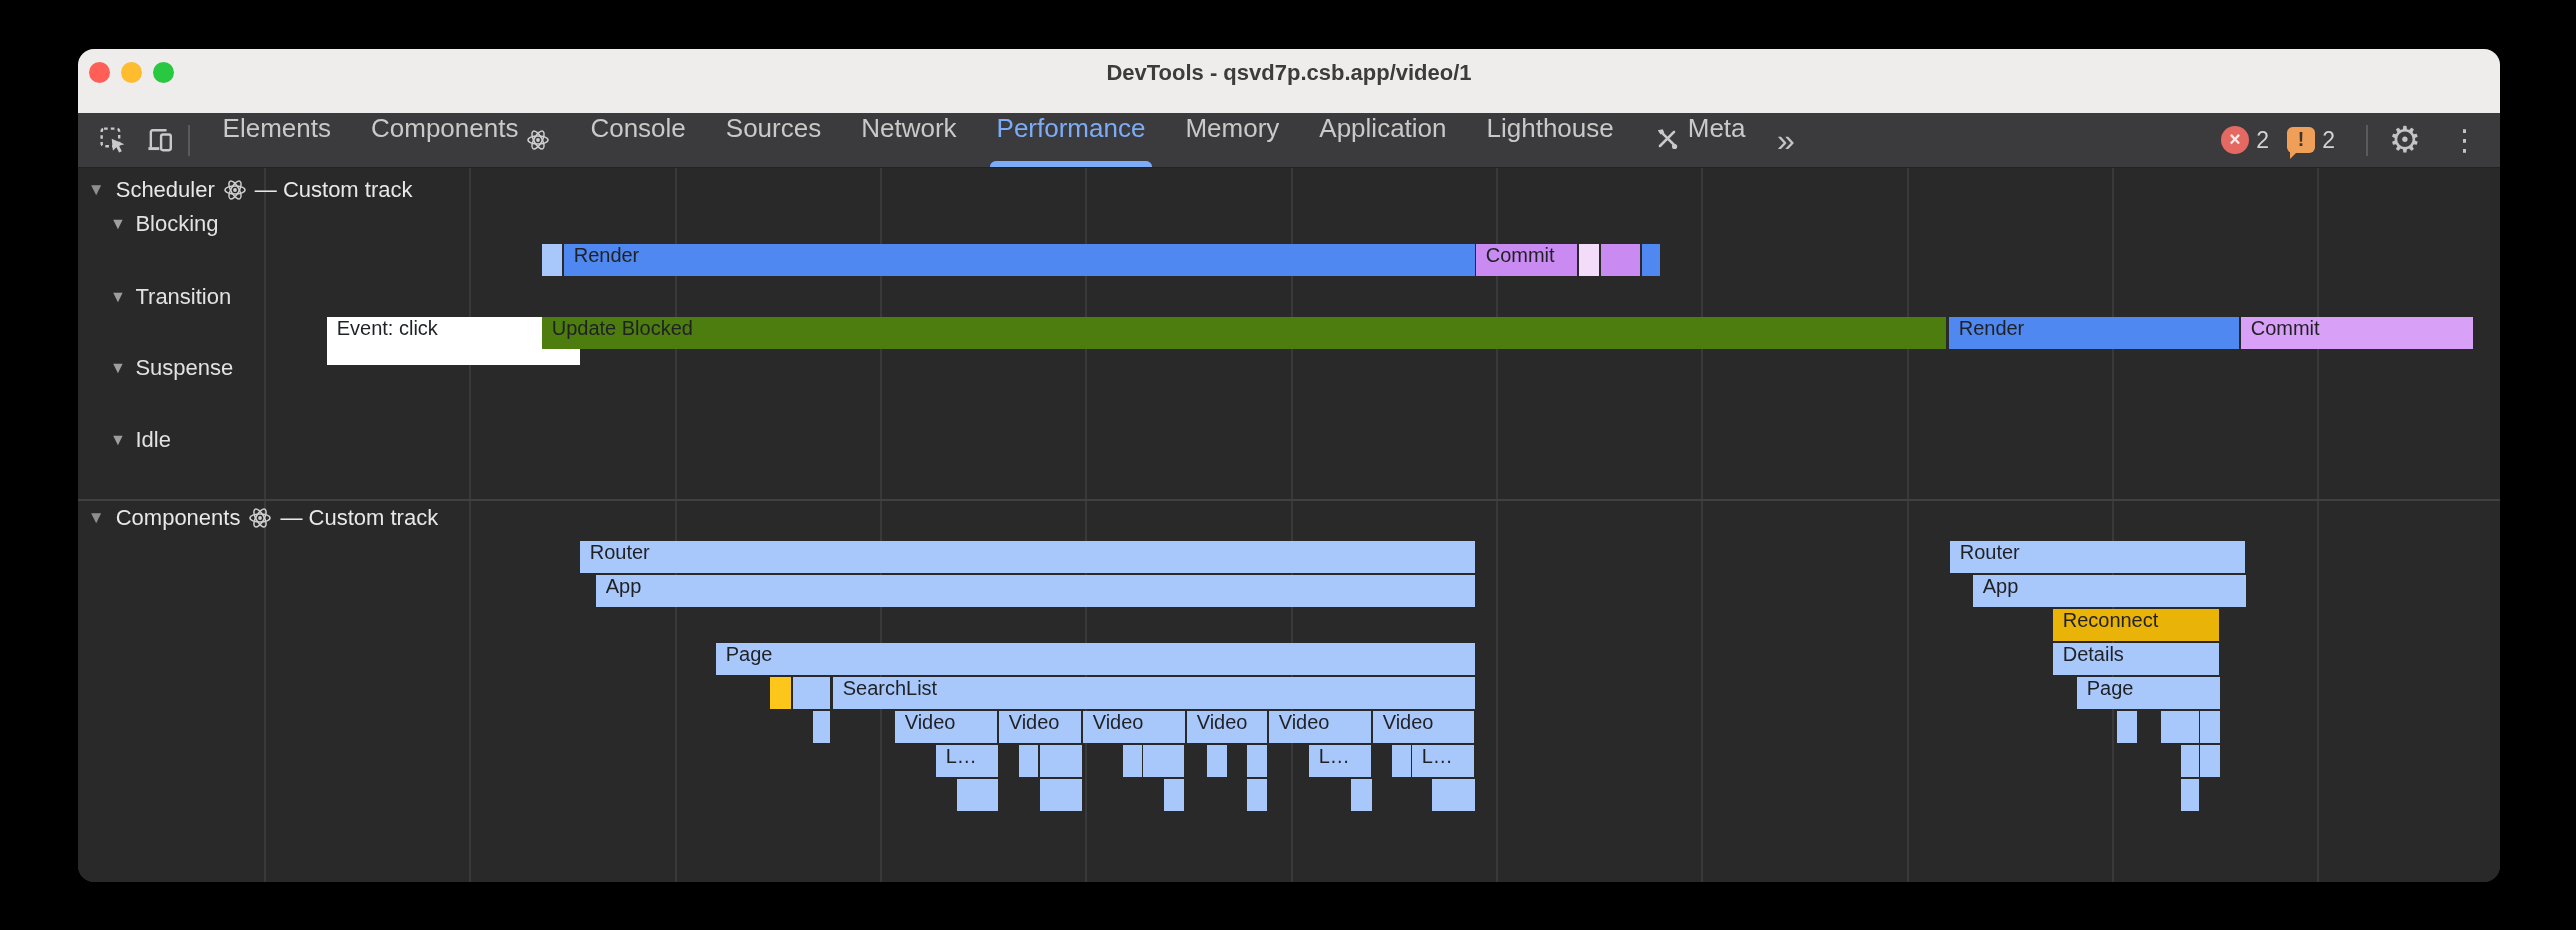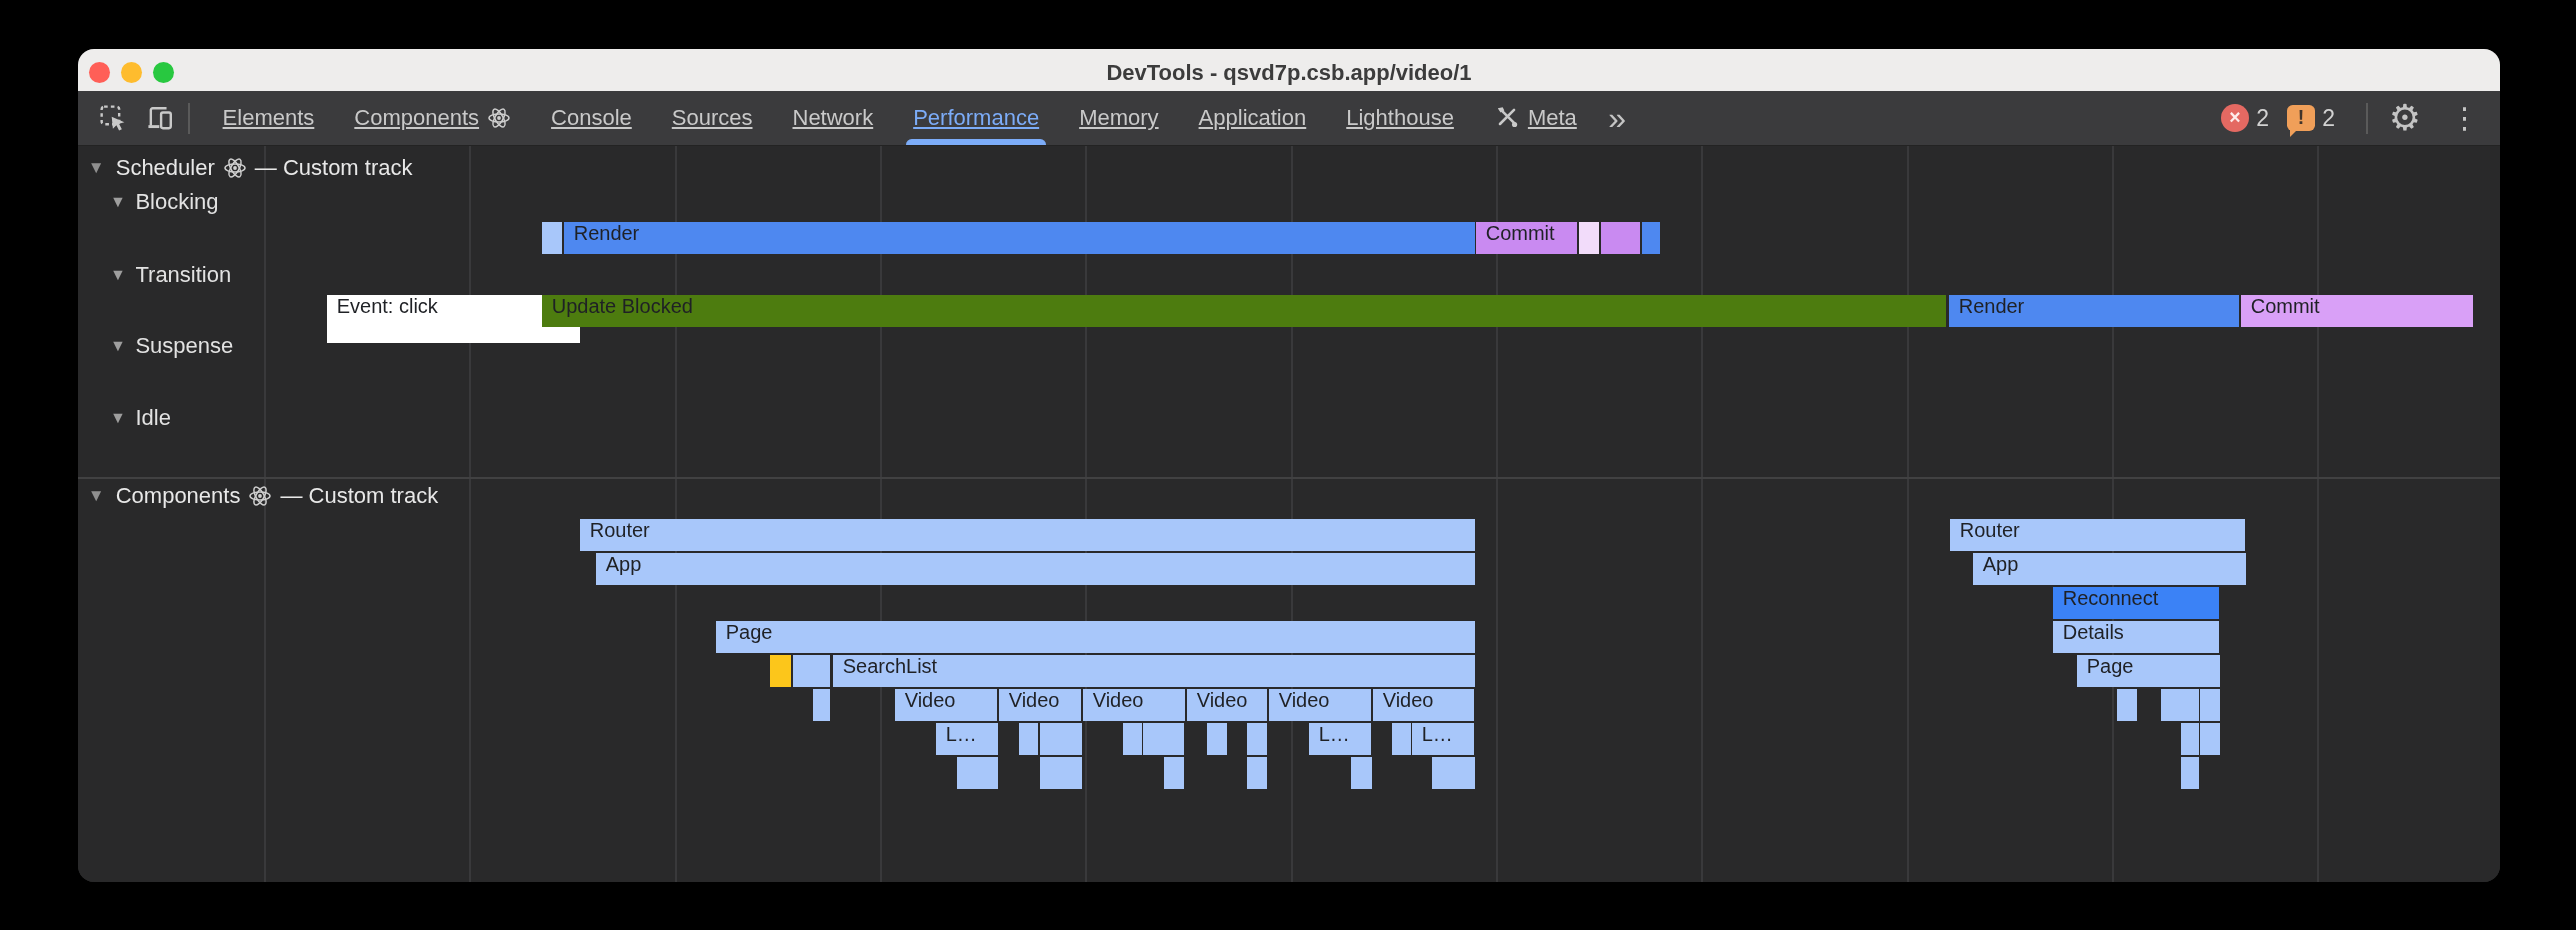--- a/index.html
+++ b/index.html
@@ -2,35 +2,35 @@
 <html style="font-size:13px"><head>
 <meta charset="utf-8">
 <style>
   html,body{margin:0;padding:0;}
   body{width:2576px;height:930px;background:#000;position:relative;overflow:hidden;
        font-family:"Liberation Sans","DejaVu Sans",sans-serif;}
   .window{position:absolute;left:78px;top:49px;width:2422px;height:833px;border-radius:16px;
           overflow:hidden;display:flex;flex-direction:column;background:#292929;
           box-shadow:0 24px 73px rgba(0,0,0,.65);}
   
-  .titlebar{height:42px;background:#eeedec;position:relative;flex:0 0 auto;}
+  .titlebar{height:64px;background:#eeedec;position:relative;flex:0 0 auto;}
   .lights{position:absolute;left:10.6px;top:13px;display:flex;gap:11.4px;}
   .light{width:21px;height:21px;border-radius:50%;}
   .l-red{background:#ff5f57;} .l-yellow{background:#febc2e;} .l-green{background:#28c840;}
   .title-text{position:absolute;left:0;right:0;top:0;height:47px;line-height:47px;text-align:center;
               font-size:22px;font-weight:700;color:#3c3c3c;}
   
   .tabbar{height:54px;background:#3b3b3d;display:flex;align-items:center;flex:0 0 auto;
           border-bottom:1.6px solid #232323;color:#c9c9c9;}
   .tb-icons{display:flex;align-items:center;margin-left:21px;gap:18px;}
   .tb-icon{width:29px;height:29px;display:flex;align-items:center;justify-content:center;}
   .vdiv{width:1.6px;height:31px;background:#5a5a5a;margin:0 13px;}
   .tabs{display:flex;align-items:center;height:100%;}
-  .tab{position:relative;height:100%;display:flex;align-items:center;padding:0 20px;
-       font-size:22px;white-space:nowrap;cursor:default;gap:8px;text-decoration:underline;}
+  .tab{position:relative;height:100%;display:flex;padding:0 20px;
+       font-size:26px;white-space:nowrap;cursor:default;gap:8px;}
   .tab.active{color:#7cacf8;}
   .tab-underline{position:absolute;bottom:0;left:13px;right:13px;height:5.7px;background:#7cacf8;
                  border-radius:5.7px 5.7px 0 0;}
   .tab-icon{display:flex;align-items:center;color:#c9c9c9;}
   .chev{font-size:32px;color:#c4c4c4;padding:0 11.4px;line-height:1;}
   .tb-right{margin-left:auto;display:flex;align-items:center;margin-right:21px;}
   .count-group{display:flex;align-items:center;gap:7.3px;margin-right:18px;}
   .err-icon{width:28px;height:28px;border-radius:50%;background:#e46962;display:flex;
             align-items:center;justify-content:center;color:#fdeceb;font-size:19.5px;font-weight:700;line-height:1;}
   .warn-icon{width:28px;height:26px;border-radius:5.7px;background:#f09f59;display:flex;position:relative;
@@ -246,21 +246,21 @@
       </div>
       <div class="bar flame-bar" style="left: 1872px; top: 373px; width: 295px; height: 32px; background: rgb(168, 199, 250);">
         <span>Router</span>
       </div>
       <div class="bar flame-bar" style="left: 518px; top: 407px; width: 879px; height: 32px; background: rgb(168, 199, 250);">
         <span>App</span>
       </div>
       <div class="bar flame-bar" style="left: 1895px; top: 407px; width: 273px; height: 32px; background: rgb(168, 199, 250);">
         <span>App</span>
       </div>
-      <div class="bar flame-bar" style="left: 1975px; top: 441px; width: 166px; height: 32px; background: #3b82f6;">
+      <div class="bar flame-bar" style="left: 1975px; top: 441px; width: 166px; height: 32px; background: #eab308;">
         <span>Reconnect</span>
       </div>
       <div class="bar flame-bar" style="left: 638px; top: 475px; width: 759px; height: 32px; background: rgb(168, 199, 250);">
         <span>Page</span>
       </div>
       <div class="bar flame-bar" style="left: 1975px; top: 475px; width: 166px; height: 32px; background: rgb(168, 199, 250);">
         <span>Details</span>
       </div>
       <div class="bar flame-bar" style="left: 692px; top: 509px; width: 21px; height: 32px; background: rgb(252, 198, 27);"></div>
       <div class="bar flame-bar" style="left: 715px; top: 509px; width: 37px; height: 32px; background: rgb(168, 199, 250);"></div>

